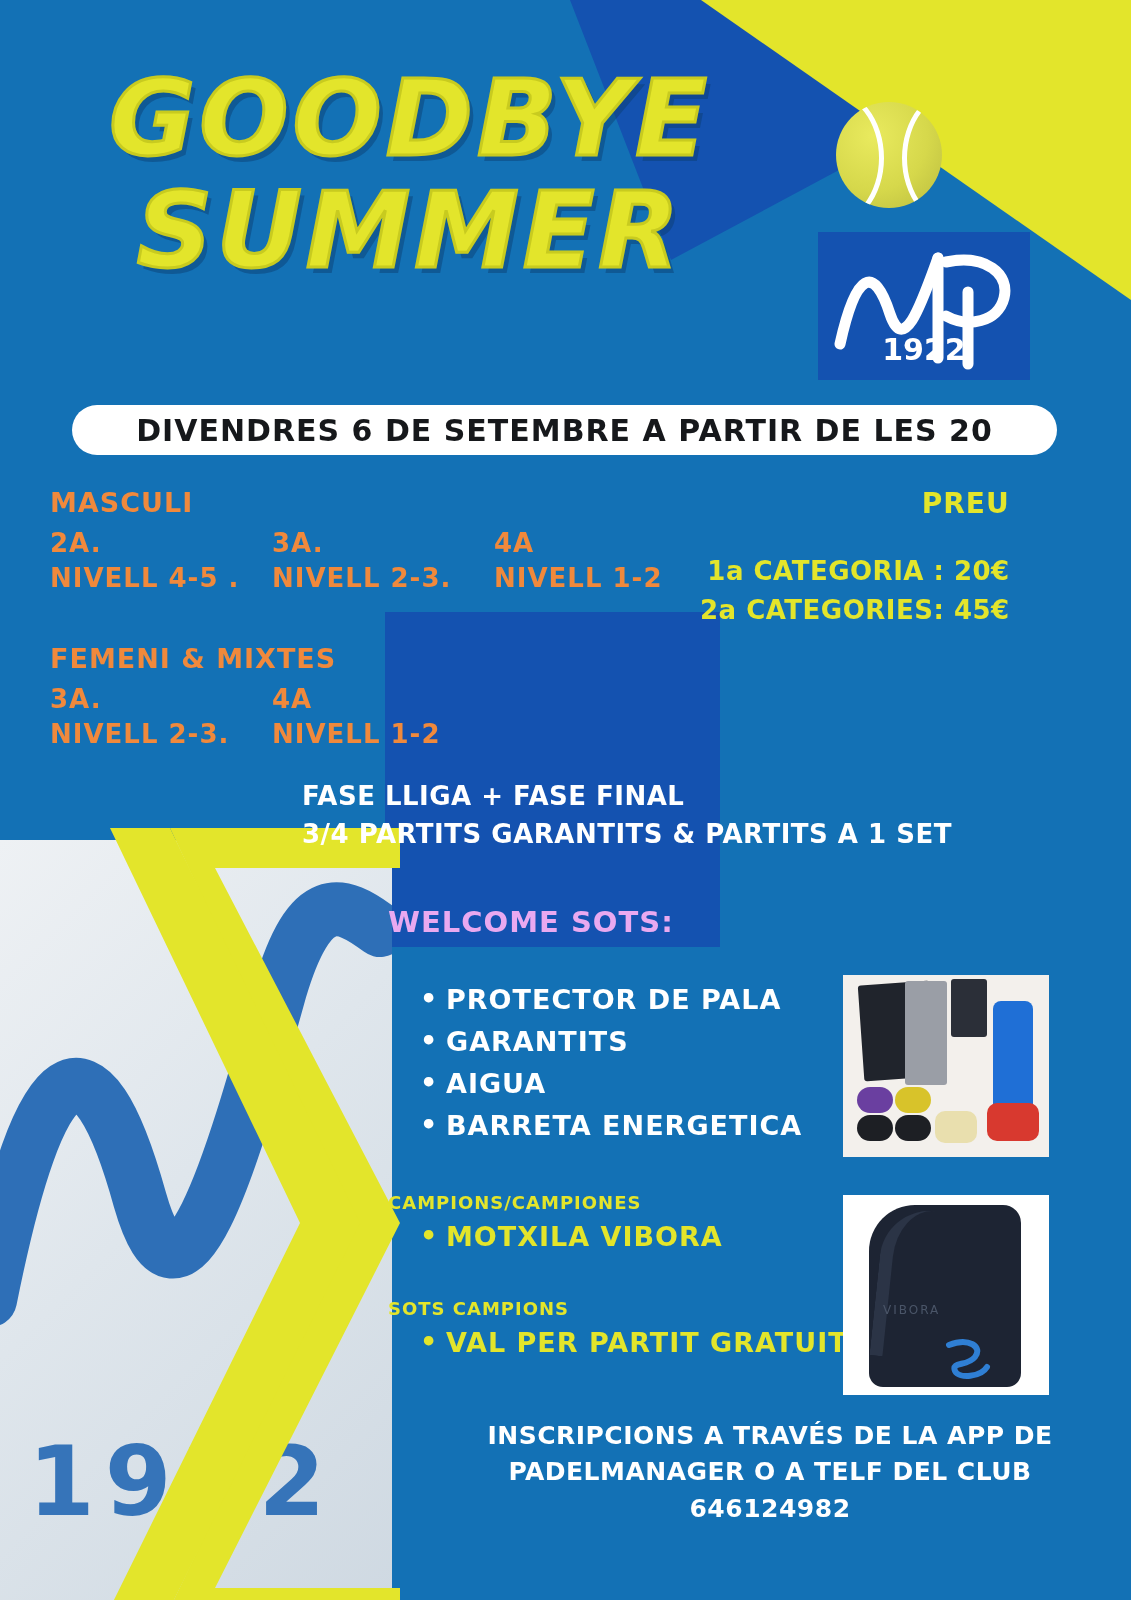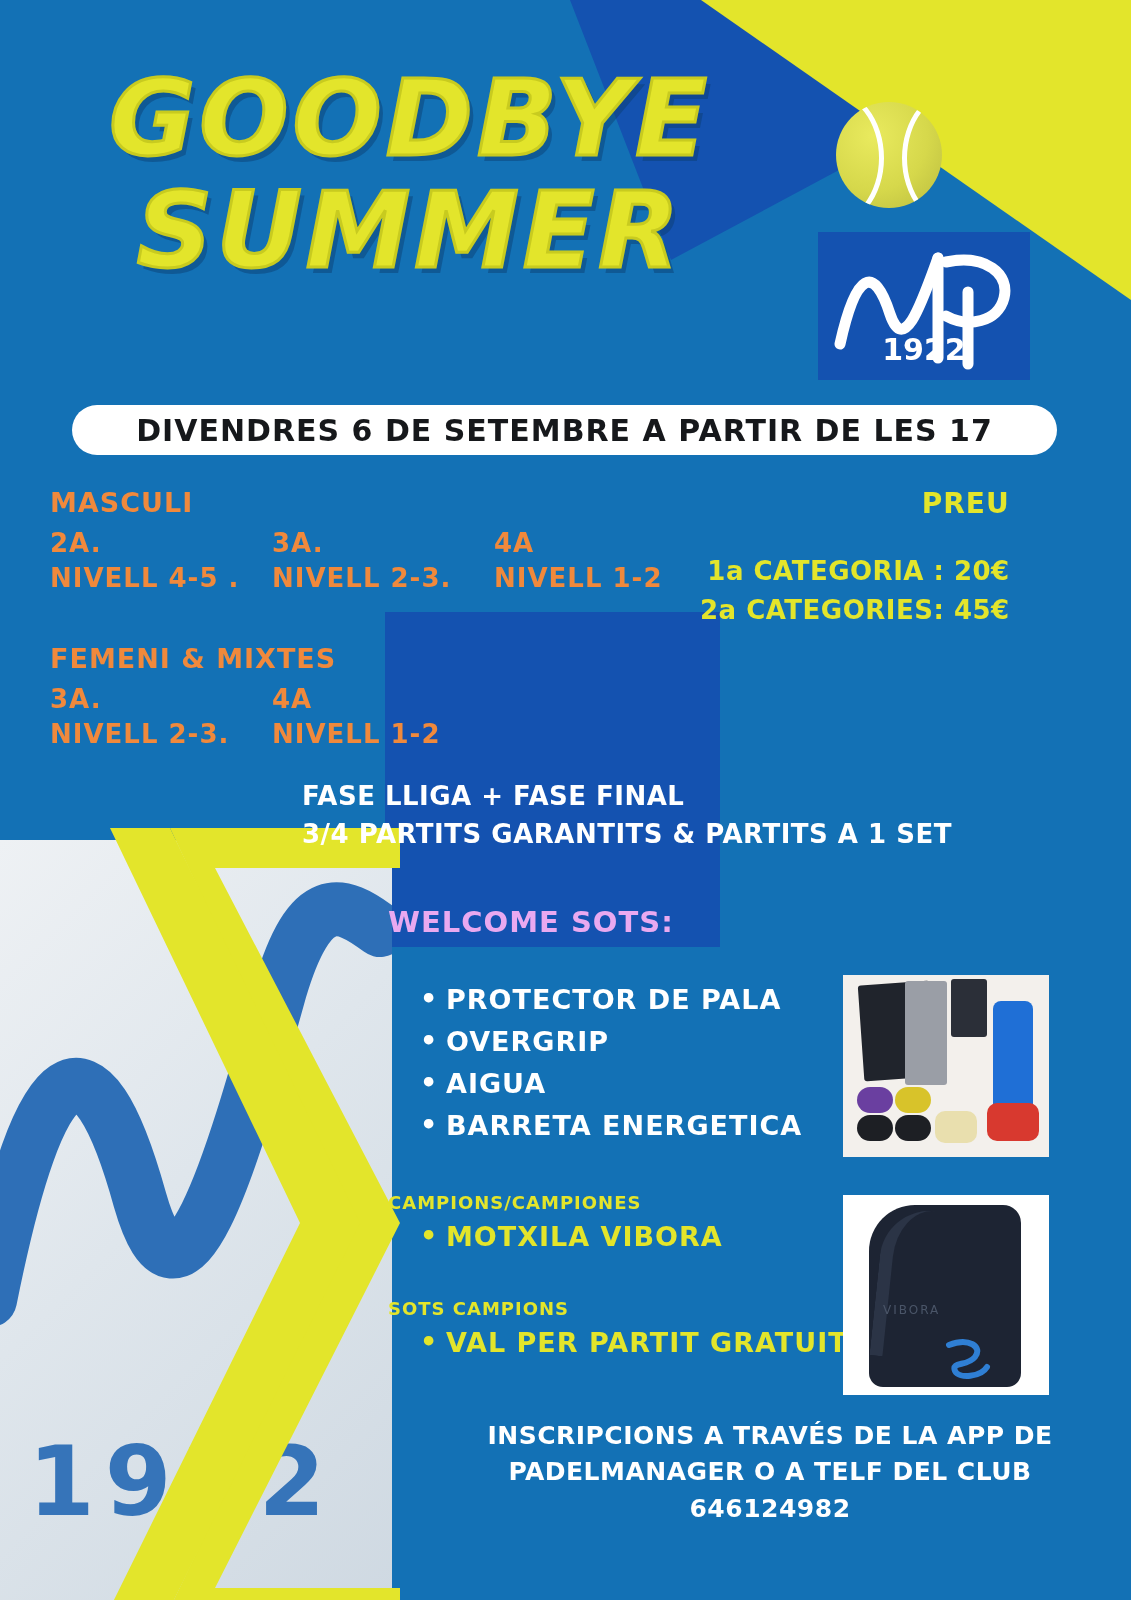--- a/index.html
+++ b/index.html
@@ -407,21 +407,21 @@
     <svg width="212" height="148" viewBox="0 0 212 148">
       <path d="M22 112 C 38 40, 56 32, 72 82 C 86 124, 104 70, 120 26" fill="none" stroke="#ffffff" stroke-width="11" stroke-linecap="round" stroke-linejoin="round"></path>
       <path d="M120 26 L 120 126" fill="none" stroke="#ffffff" stroke-width="11" stroke-linecap="round"></path>
       <path d="M128 30 C 168 22, 192 42, 186 66 C 180 90, 150 96, 128 84" fill="none" stroke="#ffffff" stroke-width="11" stroke-linecap="round"></path>
       <path d="M150 60 L 150 132" fill="none" stroke="#ffffff" stroke-width="11" stroke-linecap="round"></path>
       <text x="106" y="128" font-family="DejaVu Sans, sans-serif" font-size="30" font-weight="bold" fill="#ffffff" text-anchor="middle">1922</text>
     </svg>
   </div>
 
   <div class="date-bar">
-    <span>DIVENDRES 6 DE SETEMBRE A PARTIR DE LES 17</span>
+    <span>DIVENDRES 6 DE SETEMBRE A PARTIR DE LES 20</span>
   </div>
 
   <div class="cat-block" id="masculi">
     <div class="cat-title">MASCULI</div>
     <div class="cat-grid">
       <div class="cat-col">
         <div>2A.</div>
         <div>NIVELL 4-5 .</div>
       </div>
       <div class="cat-col">
@@ -457,21 +457,21 @@
 
   <div id="format">
     <div class="format-line">FASE LLIGA + FASE FINAL</div>
     <div class="format-line">3/4 PARTITS GARANTITS &amp; PARTITS A 1 SET</div>
   </div>
 
   <div id="welcome">
     <div class="welcome-title">WELCOME SOTS:</div>
     <ul class="welcome-list">
       <li>PROTECTOR DE PALA</li>
-      <li>OVERGRIP</li>
+      <li>GARANTITS</li>
       <li>AIGUA</li>
       <li>BARRETA ENERGETICA</li>
     </ul>
   </div>
 
   <div id="prizes">
     <div class="prize-title">CAMPIONS/CAMPIONES</div>
     <ul class="prize-list">
       <li>MOTXILA VIBORA</li>
     </ul>

